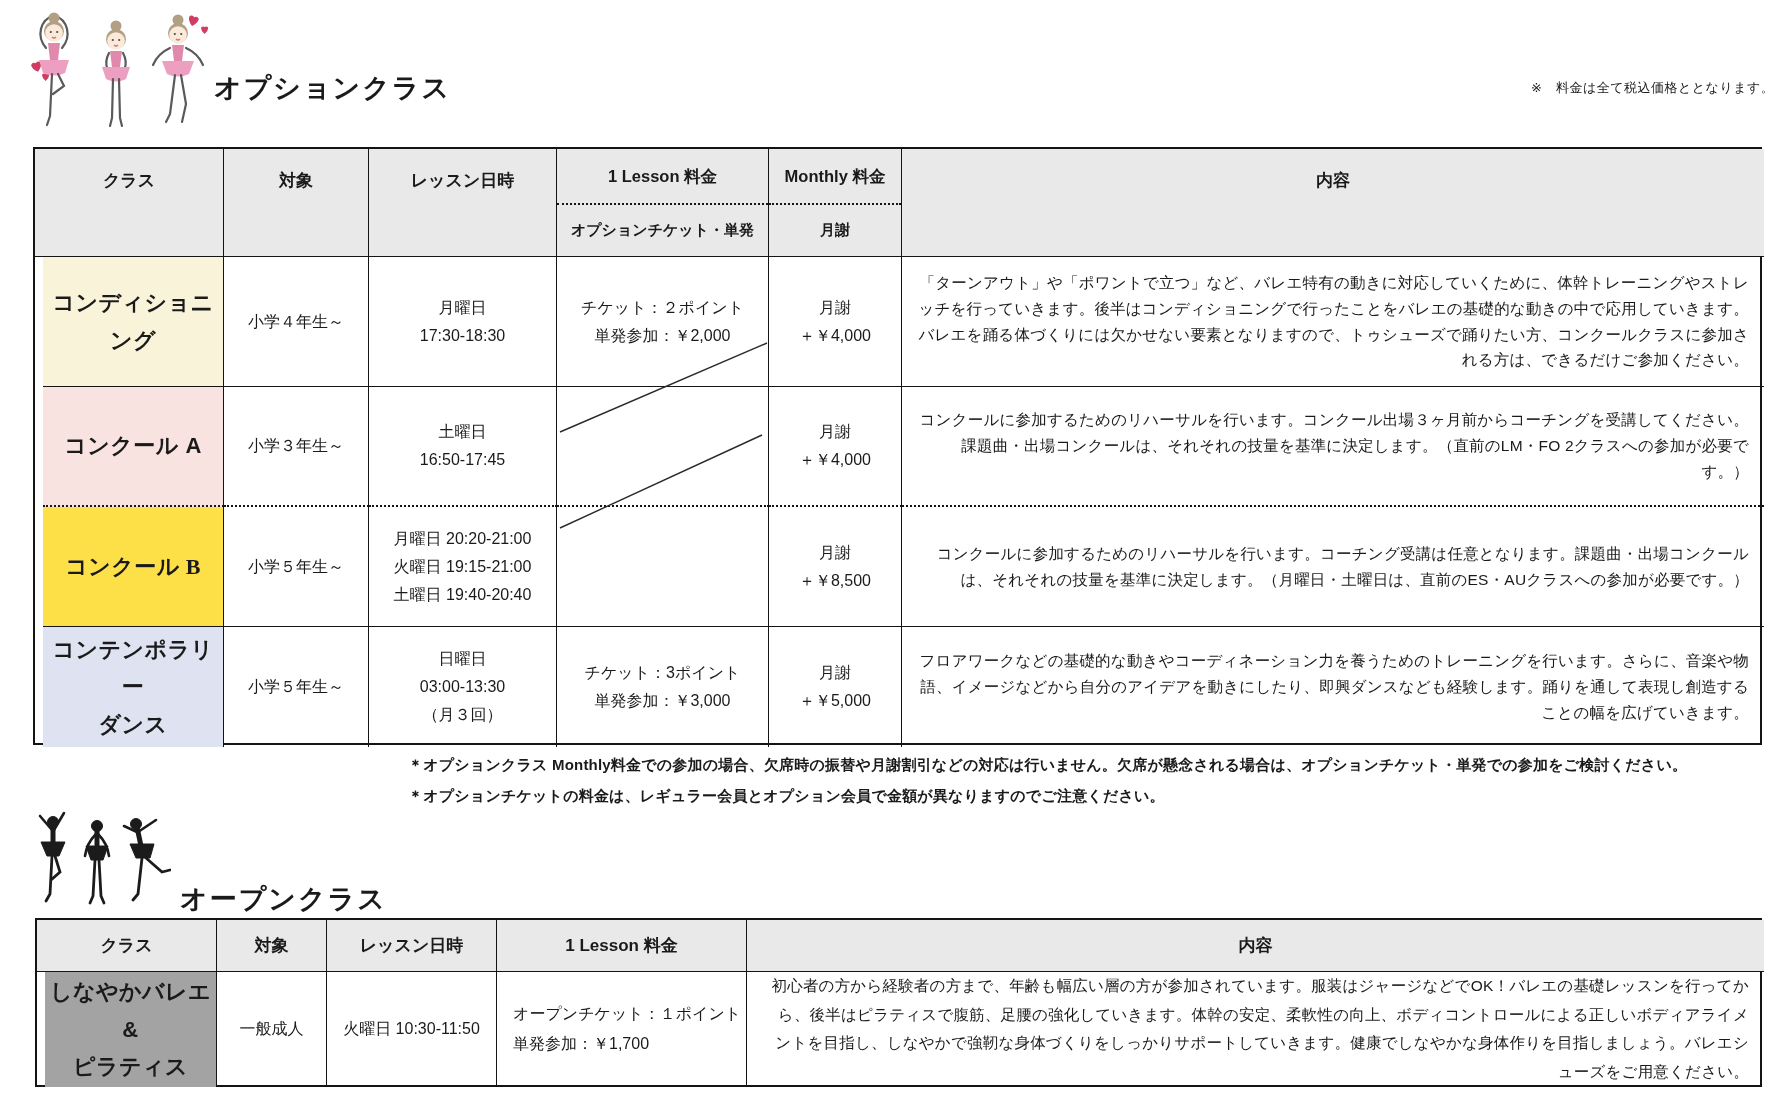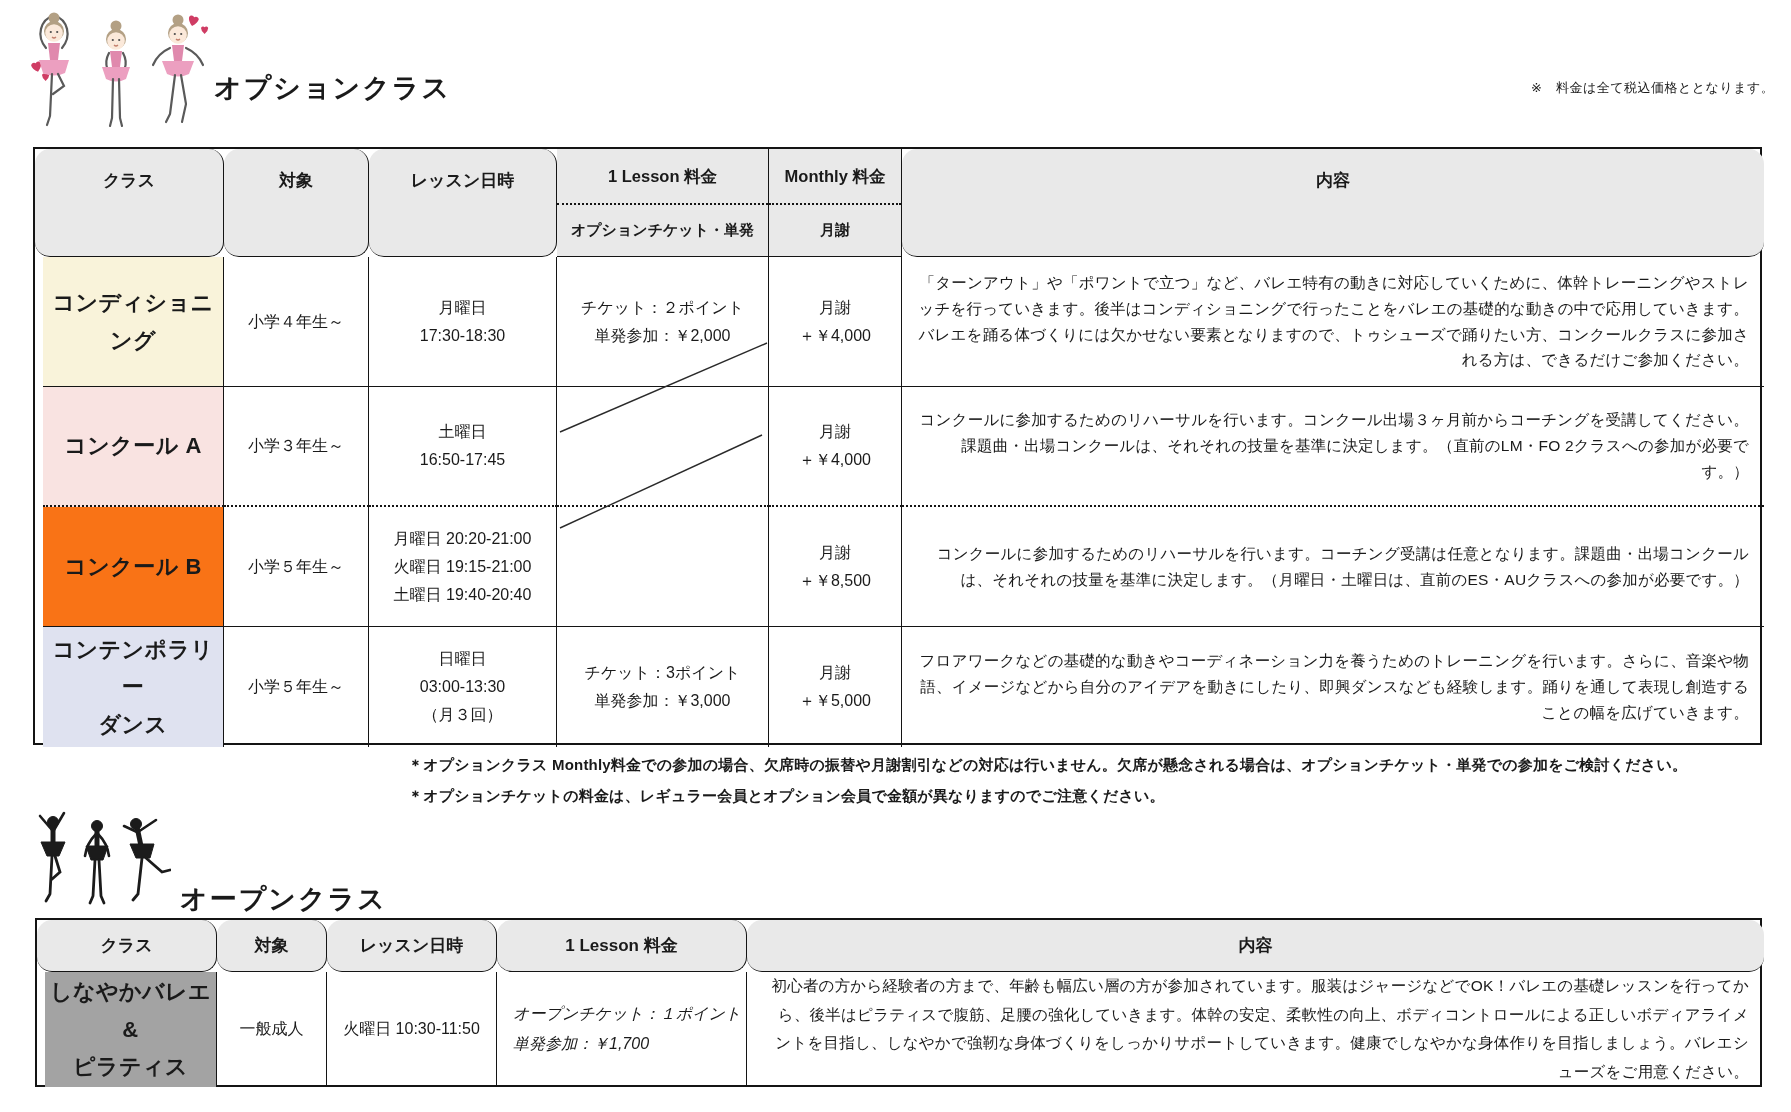--- a/index.html
+++ b/index.html
@@ -16,33 +16,33 @@
   
   .grid { display:grid; background:#fff; border:2.5px solid #141414; box-sizing:border-box; }
   .cell { box-sizing:border-box; border-right:1.5px solid #141414; border-bottom:1.5px solid #141414;
           display:flex; align-items:center; justify-content:center; text-align:center;
           font-size:16px; line-height:1.75; overflow:hidden; }
   .cell.last-col { border-right:none; }
   .cell.last-row { border-bottom:none; }
   .cell.dash-bottom { border-bottom:2.5px dotted #141414; }
 
   .hdr { background:#e9e9e9; font-weight:bold; font-size:17px;
-         align-items:flex-start; padding-top:17px;border-radius:15px; }
+         align-items:flex-start; padding-top:17px; }
   .hdr-split { background:#e9e9e9; font-weight:bold; flex-direction:column;
                align-items:stretch; padding:0; }
   .hdr-split .top { height:54px; display:flex; align-items:center; justify-content:center;
                     border-bottom:2px dotted #141414; font-size:16.5px; }
   .hdr-split .bottom { flex:1; display:flex; align-items:center; justify-content:center; font-size:15px; }
 
   .class-cell { font-weight:bold; font-size:22px; letter-spacing:0.5px; line-height:1.7; flex-direction:column;margin-left:8px; }
   .stack { flex-direction:column; }
   .content-cell { justify-content:flex-start; text-align:right; padding:10px 15px;
                   font-size:15.5px; line-height:1.66; letter-spacing:0.2px; }
   .lesson-left { align-items:flex-start; justify-content:center; flex-direction:column;
-                 text-align:left; padding-left:16px; line-height:1.9;font-style:italic; }
+                 text-align:left; padding-left:16px; line-height:1.9; }
   .sched-note div:nth-child(3) { font-size:16px; }
 
   .diag { position:absolute; left:0; top:0; pointer-events:none; }
 
   
   #t1 { left:33px; top:147px; width:1729px; height:598px;
         grid-template-columns:189px 145px 188px 212px 133px 862px;
         grid-template-rows:108px 130px 120px 120px 120px; }
   
   #t2 { left:35px; top:918px; width:1727px; height:169px;
@@ -151,21 +151,21 @@
         <div>土曜日</div>
         <div>16:50-17:45</div>
       </div>
     <div class="cell stack dash-bottom"></div>
     <div class="cell stack dash-bottom">
         <div>月謝</div>
         <div>＋￥4,000</div>
       </div>
     <div class="cell content-cell last-col dash-bottom">コンクールに参加するためのリハーサルを行います。コンクール出場３ヶ月前からコーチングを受講してください。課題曲・出場コンクールは、それそれの技量を基準に決定します。（直前のLM・FO 2クラスへの参加が必要です。）</div>
 
-    <div class="cell class-cell" style="background-color: #f97316;">
+    <div class="cell class-cell" style="background-color: #fde047; font-family: Liberation Serif, serif;">
         <div>コンクール B</div>
       </div>
     <div class="cell">小学５年生～</div>
     <div class="cell stack">
         <div>月曜日 20:20-21:00</div>
         <div>火曜日 19:15-21:00</div>
         <div>土曜日 19:40-20:40</div>
       </div>
     <div class="cell stack"></div>
     <div class="cell stack">

